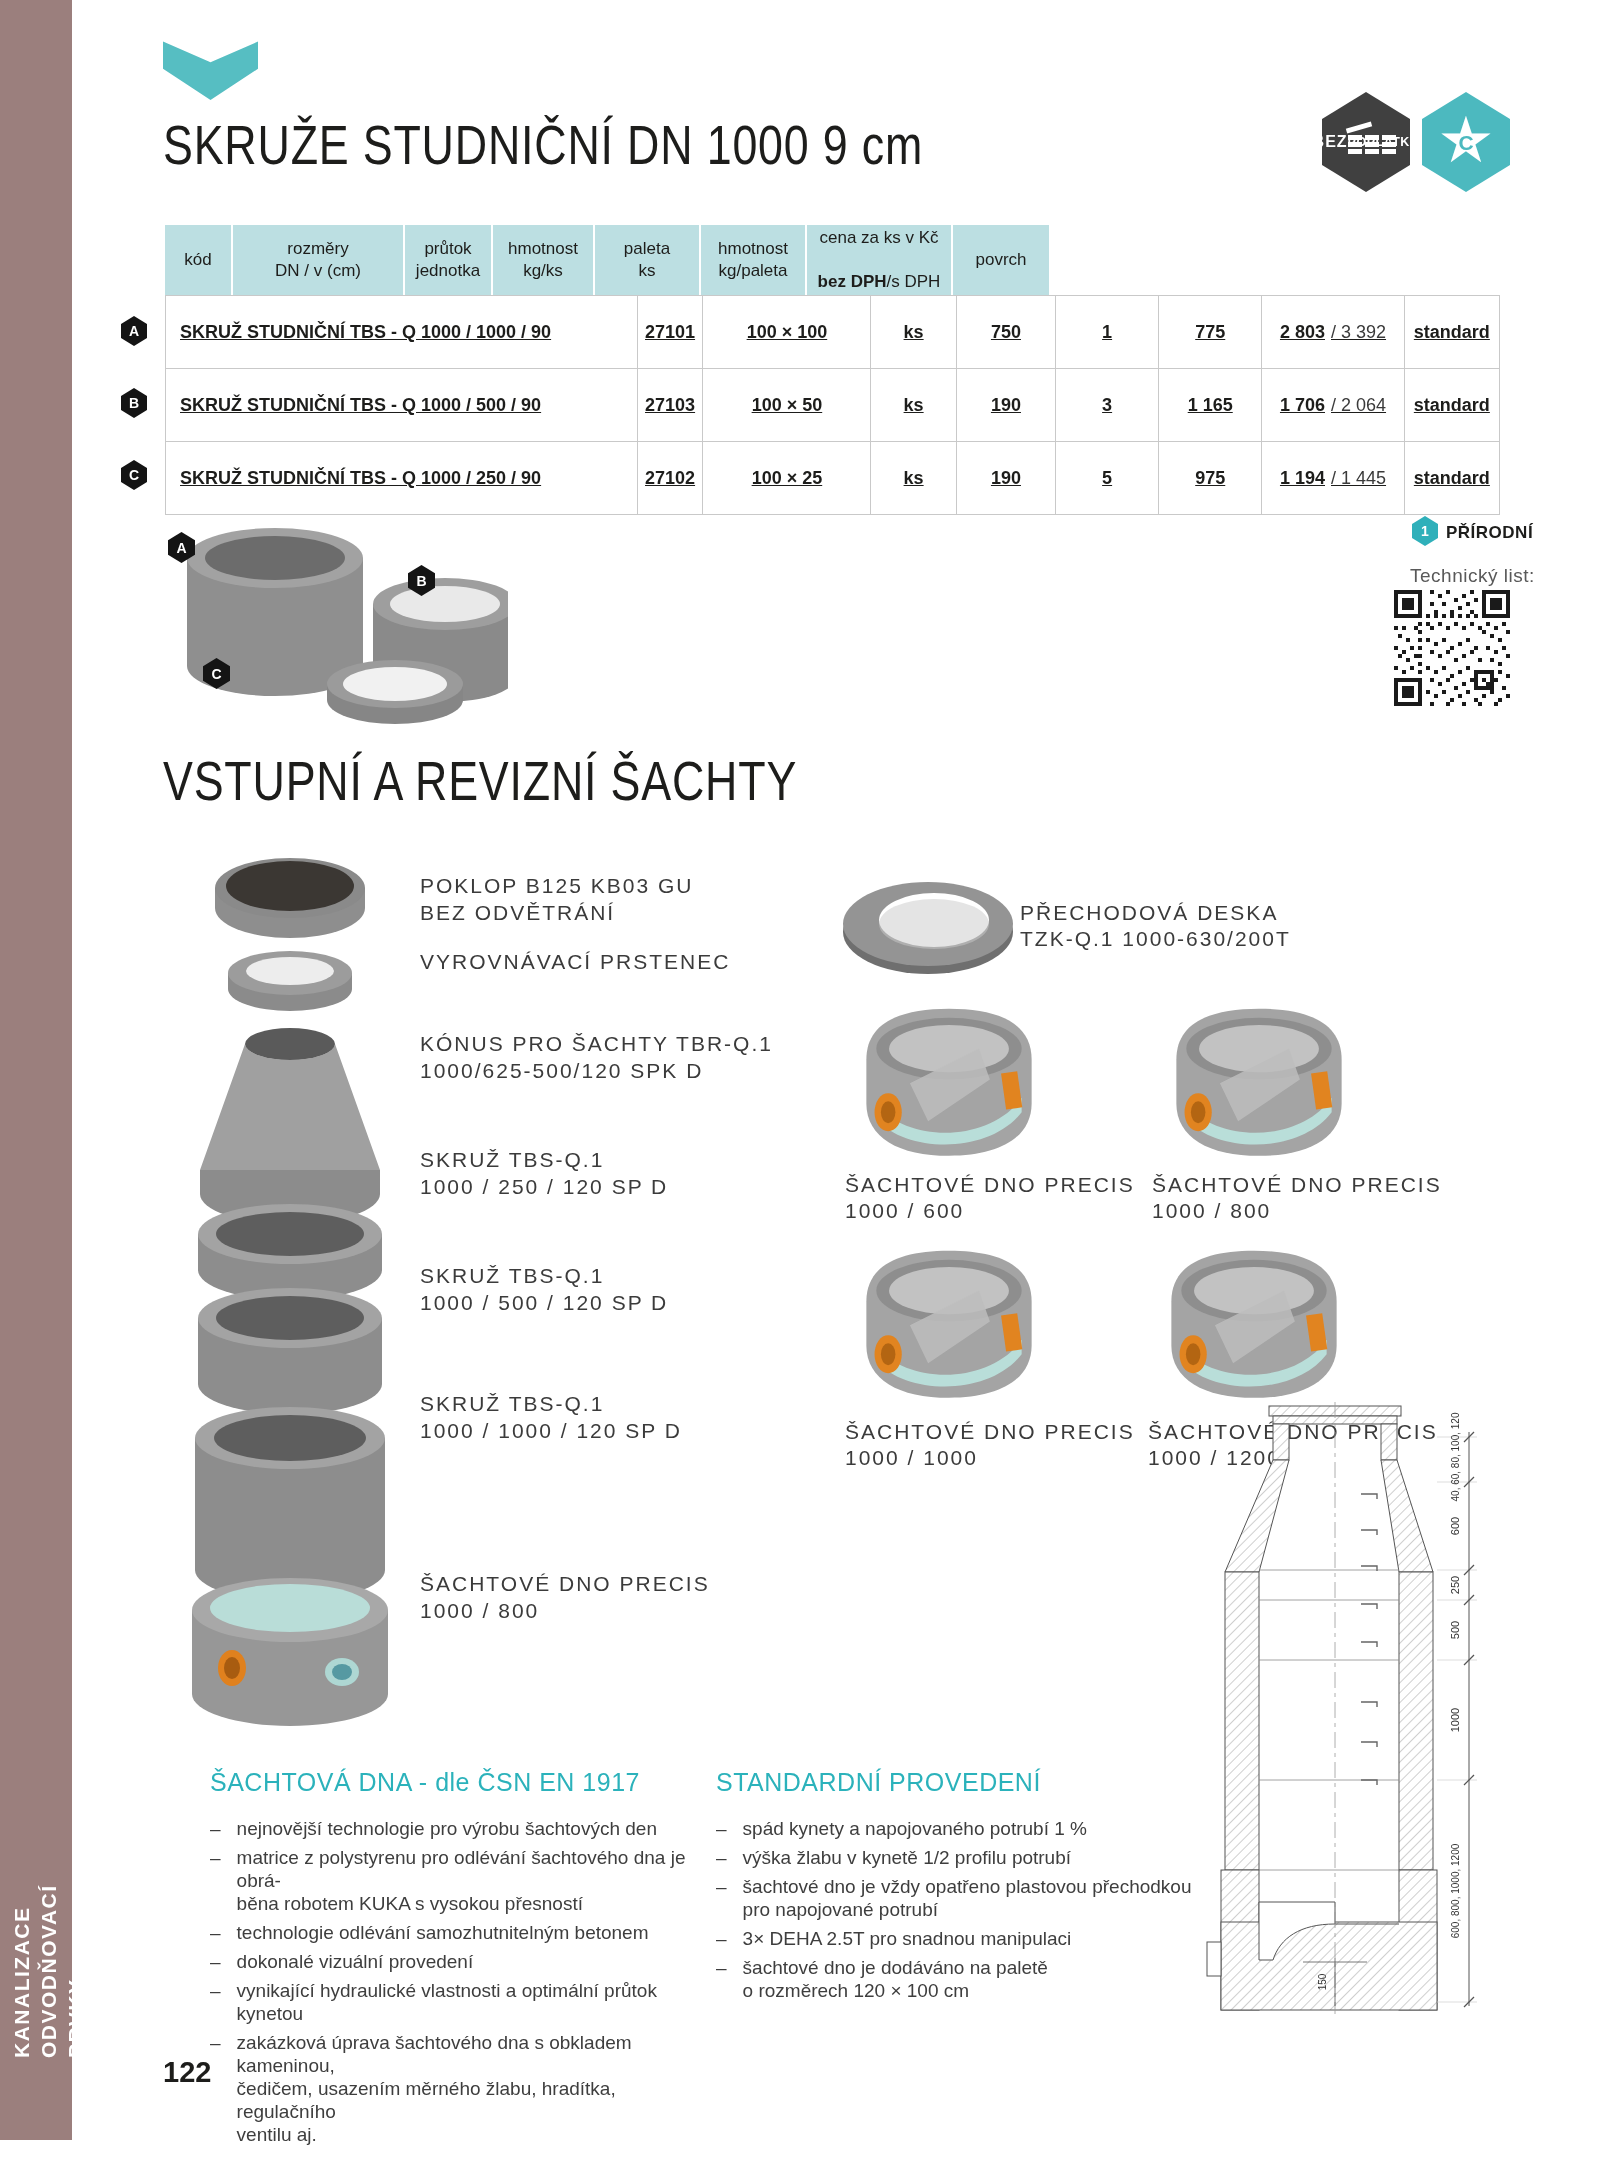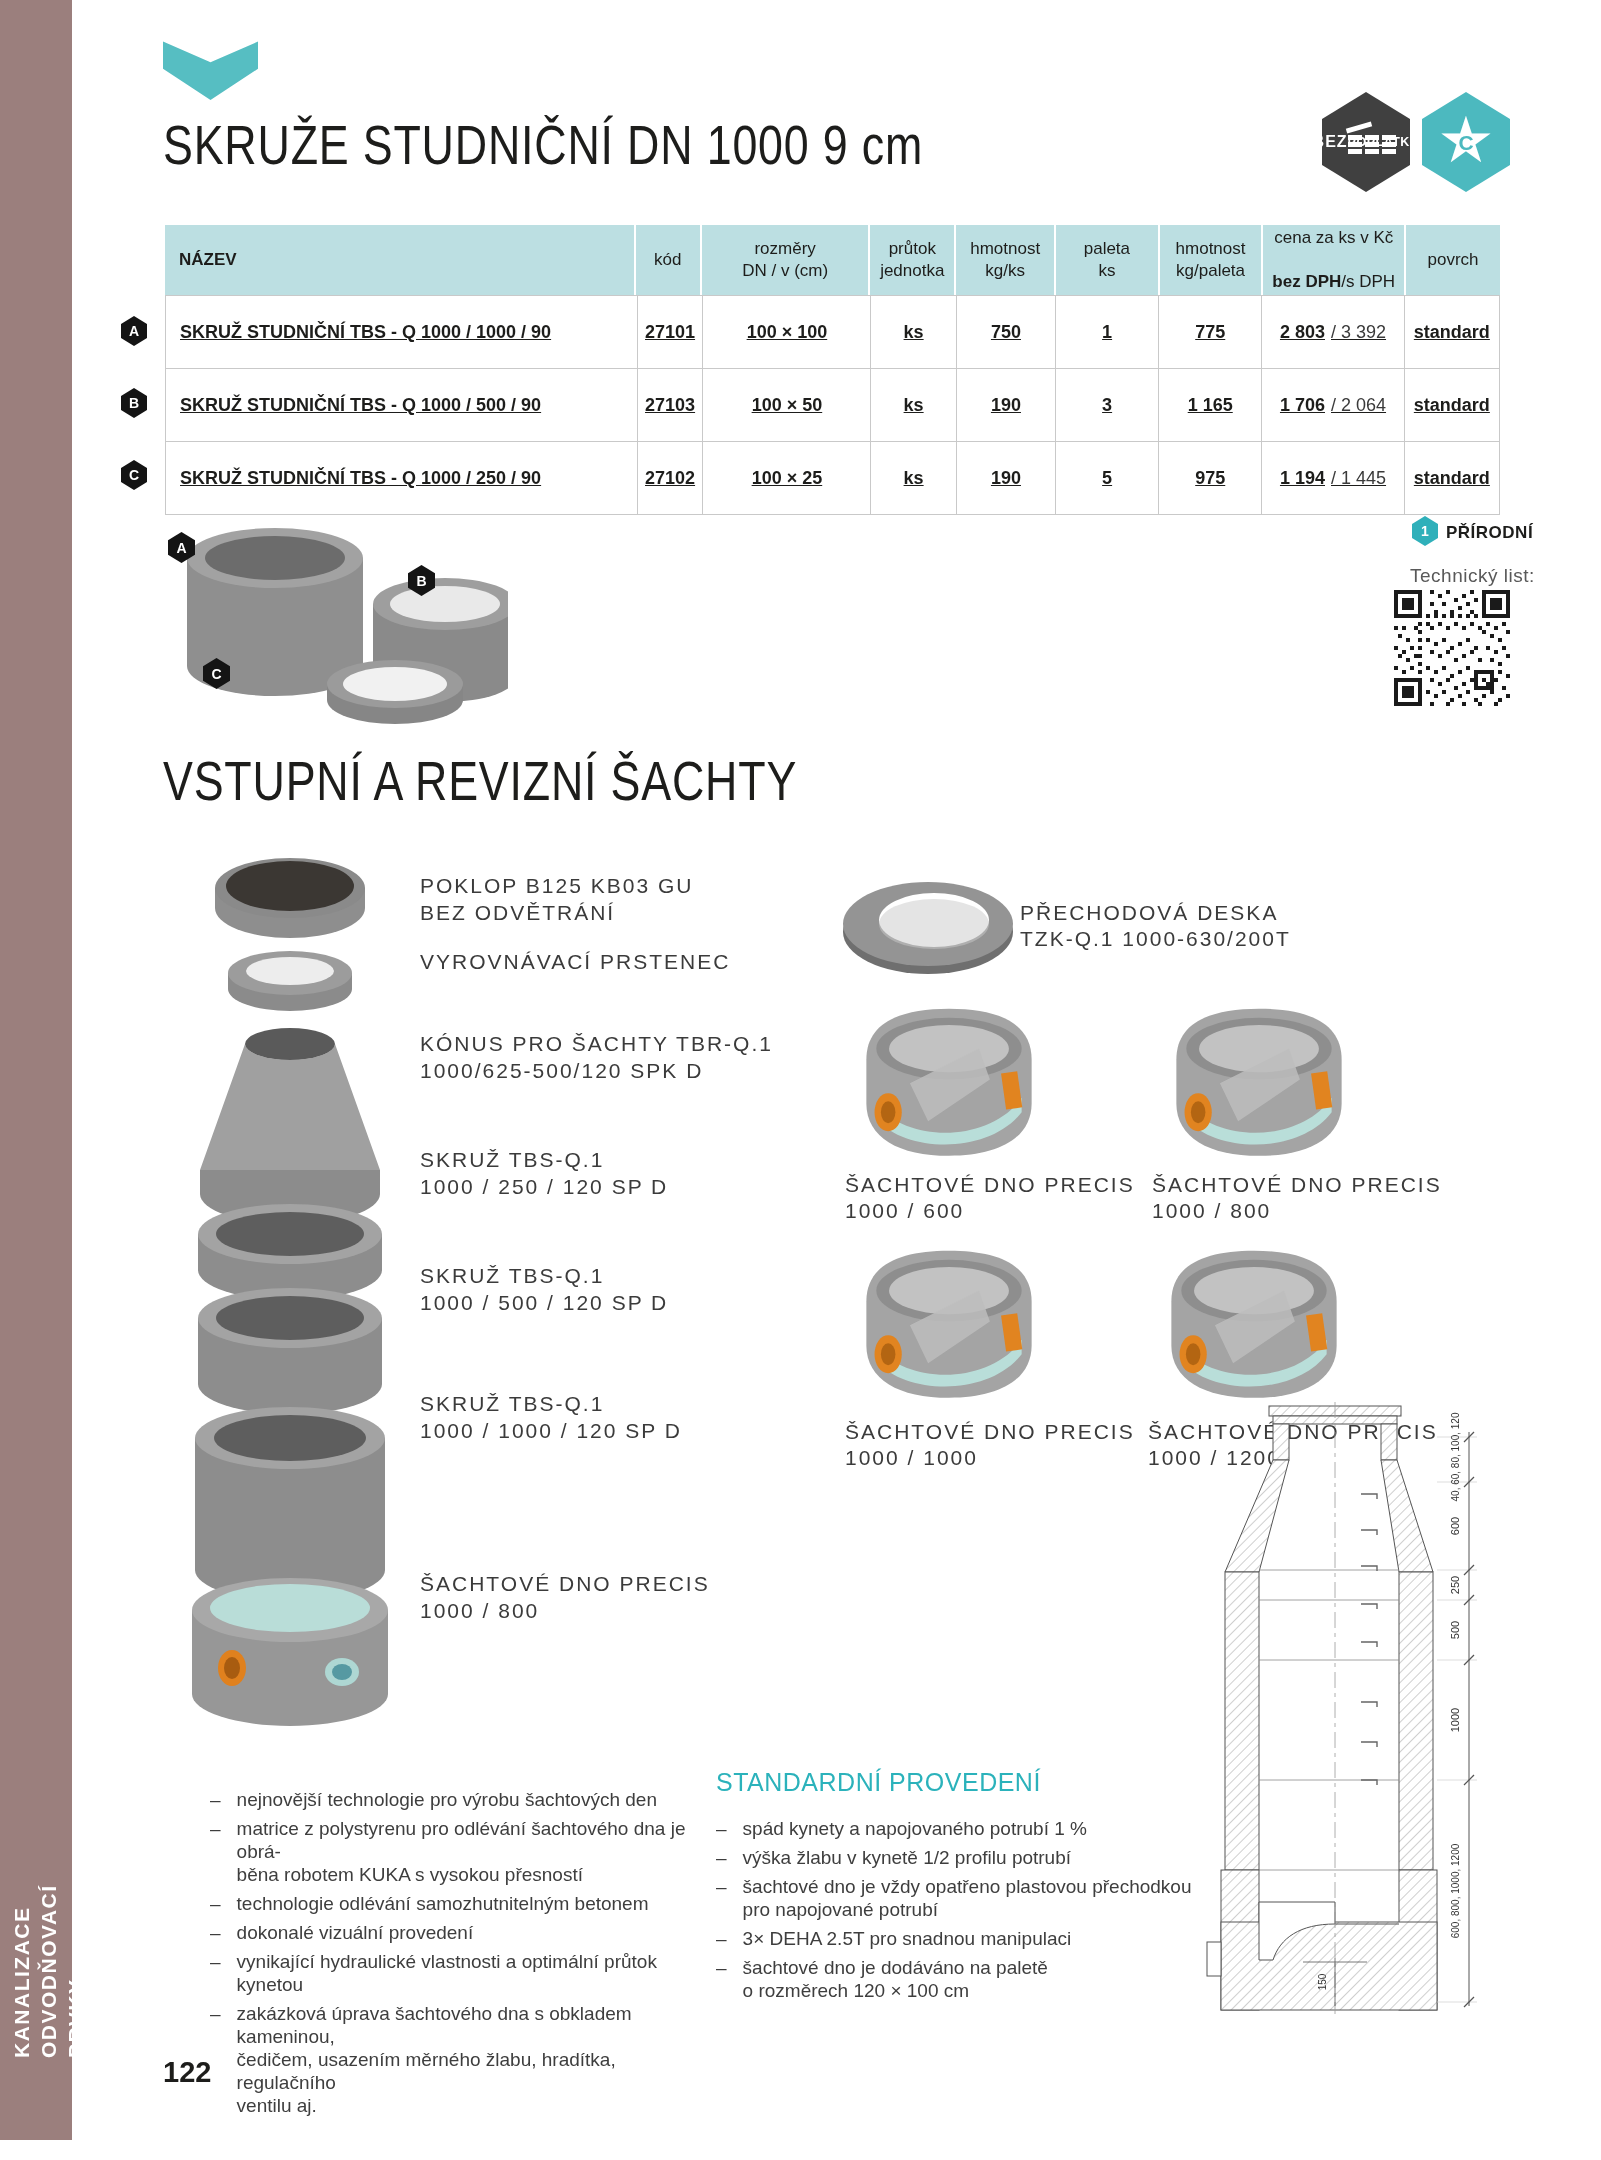--- a/index.html
+++ b/index.html
@@ -114,21 +114,20 @@
   </div>
   <div class="abs badge2 hex" style="width:88px;height:100px;background:#4cb9bf;">
     <div class="star-wrap">
       <div class="star">★</div>
       <div class="star-letter">C</div>
     </div>
   </div>
 
   <div class="abs tbl">
     <div class="thead">
-      <div class="cell name w-name">NÁZEV</div>
       <div class="cell w-kod">kód</div>
       <div class="cell w-roz prl">rozměry
 DN / v (cm)</div>
       <div class="cell w-jed prl">průtok
 jednotka</div>
       <div class="cell w-hm prl">hmotnost
 kg/ks</div>
       <div class="cell w-pal prl">paleta
 ks</div>
       <div class="cell w-hmp prl">hmotnost
@@ -400,20 +399,21 @@
       <text x="274" y="228" font-size="11" text-anchor="middle" transform="rotate(-90 274 228)">500</text>
       <text x="274" y="318" font-size="11" text-anchor="middle" transform="rotate(-90 274 318)">1000</text>
       <text x="274" y="489" font-size="10" text-anchor="middle" transform="rotate(-90 274 489)">600, 800, 1000, 1200</text>
       <text x="141" y="580" font-size="10" text-anchor="middle" transform="rotate(-90 141 580)">150</text>
     </g>
     <line x1="150" y1="556" x2="150" y2="604" stroke="#555" stroke-width="0.8"></line>
     <line x1="118" y1="560" x2="182" y2="560" stroke="#555" stroke-width="0.8"></line>
   </svg>
 
   <div class="abs info" style="left:210px;top:1768px;">
+    <div class="info-title">ŠACHTOVÁ DNA - dle ČSN EN 1917</div>
     <div style="height:14px;"></div>
     <div class="li">
         <span class="dash">–</span>
         <span class="prl">nejnovější technologie pro výrobu šachtových den</span>
       </div>
     <div class="li">
         <span class="dash">–</span>
         <span class="prl">matrice z polystyrenu pro odlévání šachtového dna je obrá-
 běna robotem KUKA s vysokou přesností</span>
       </div>

